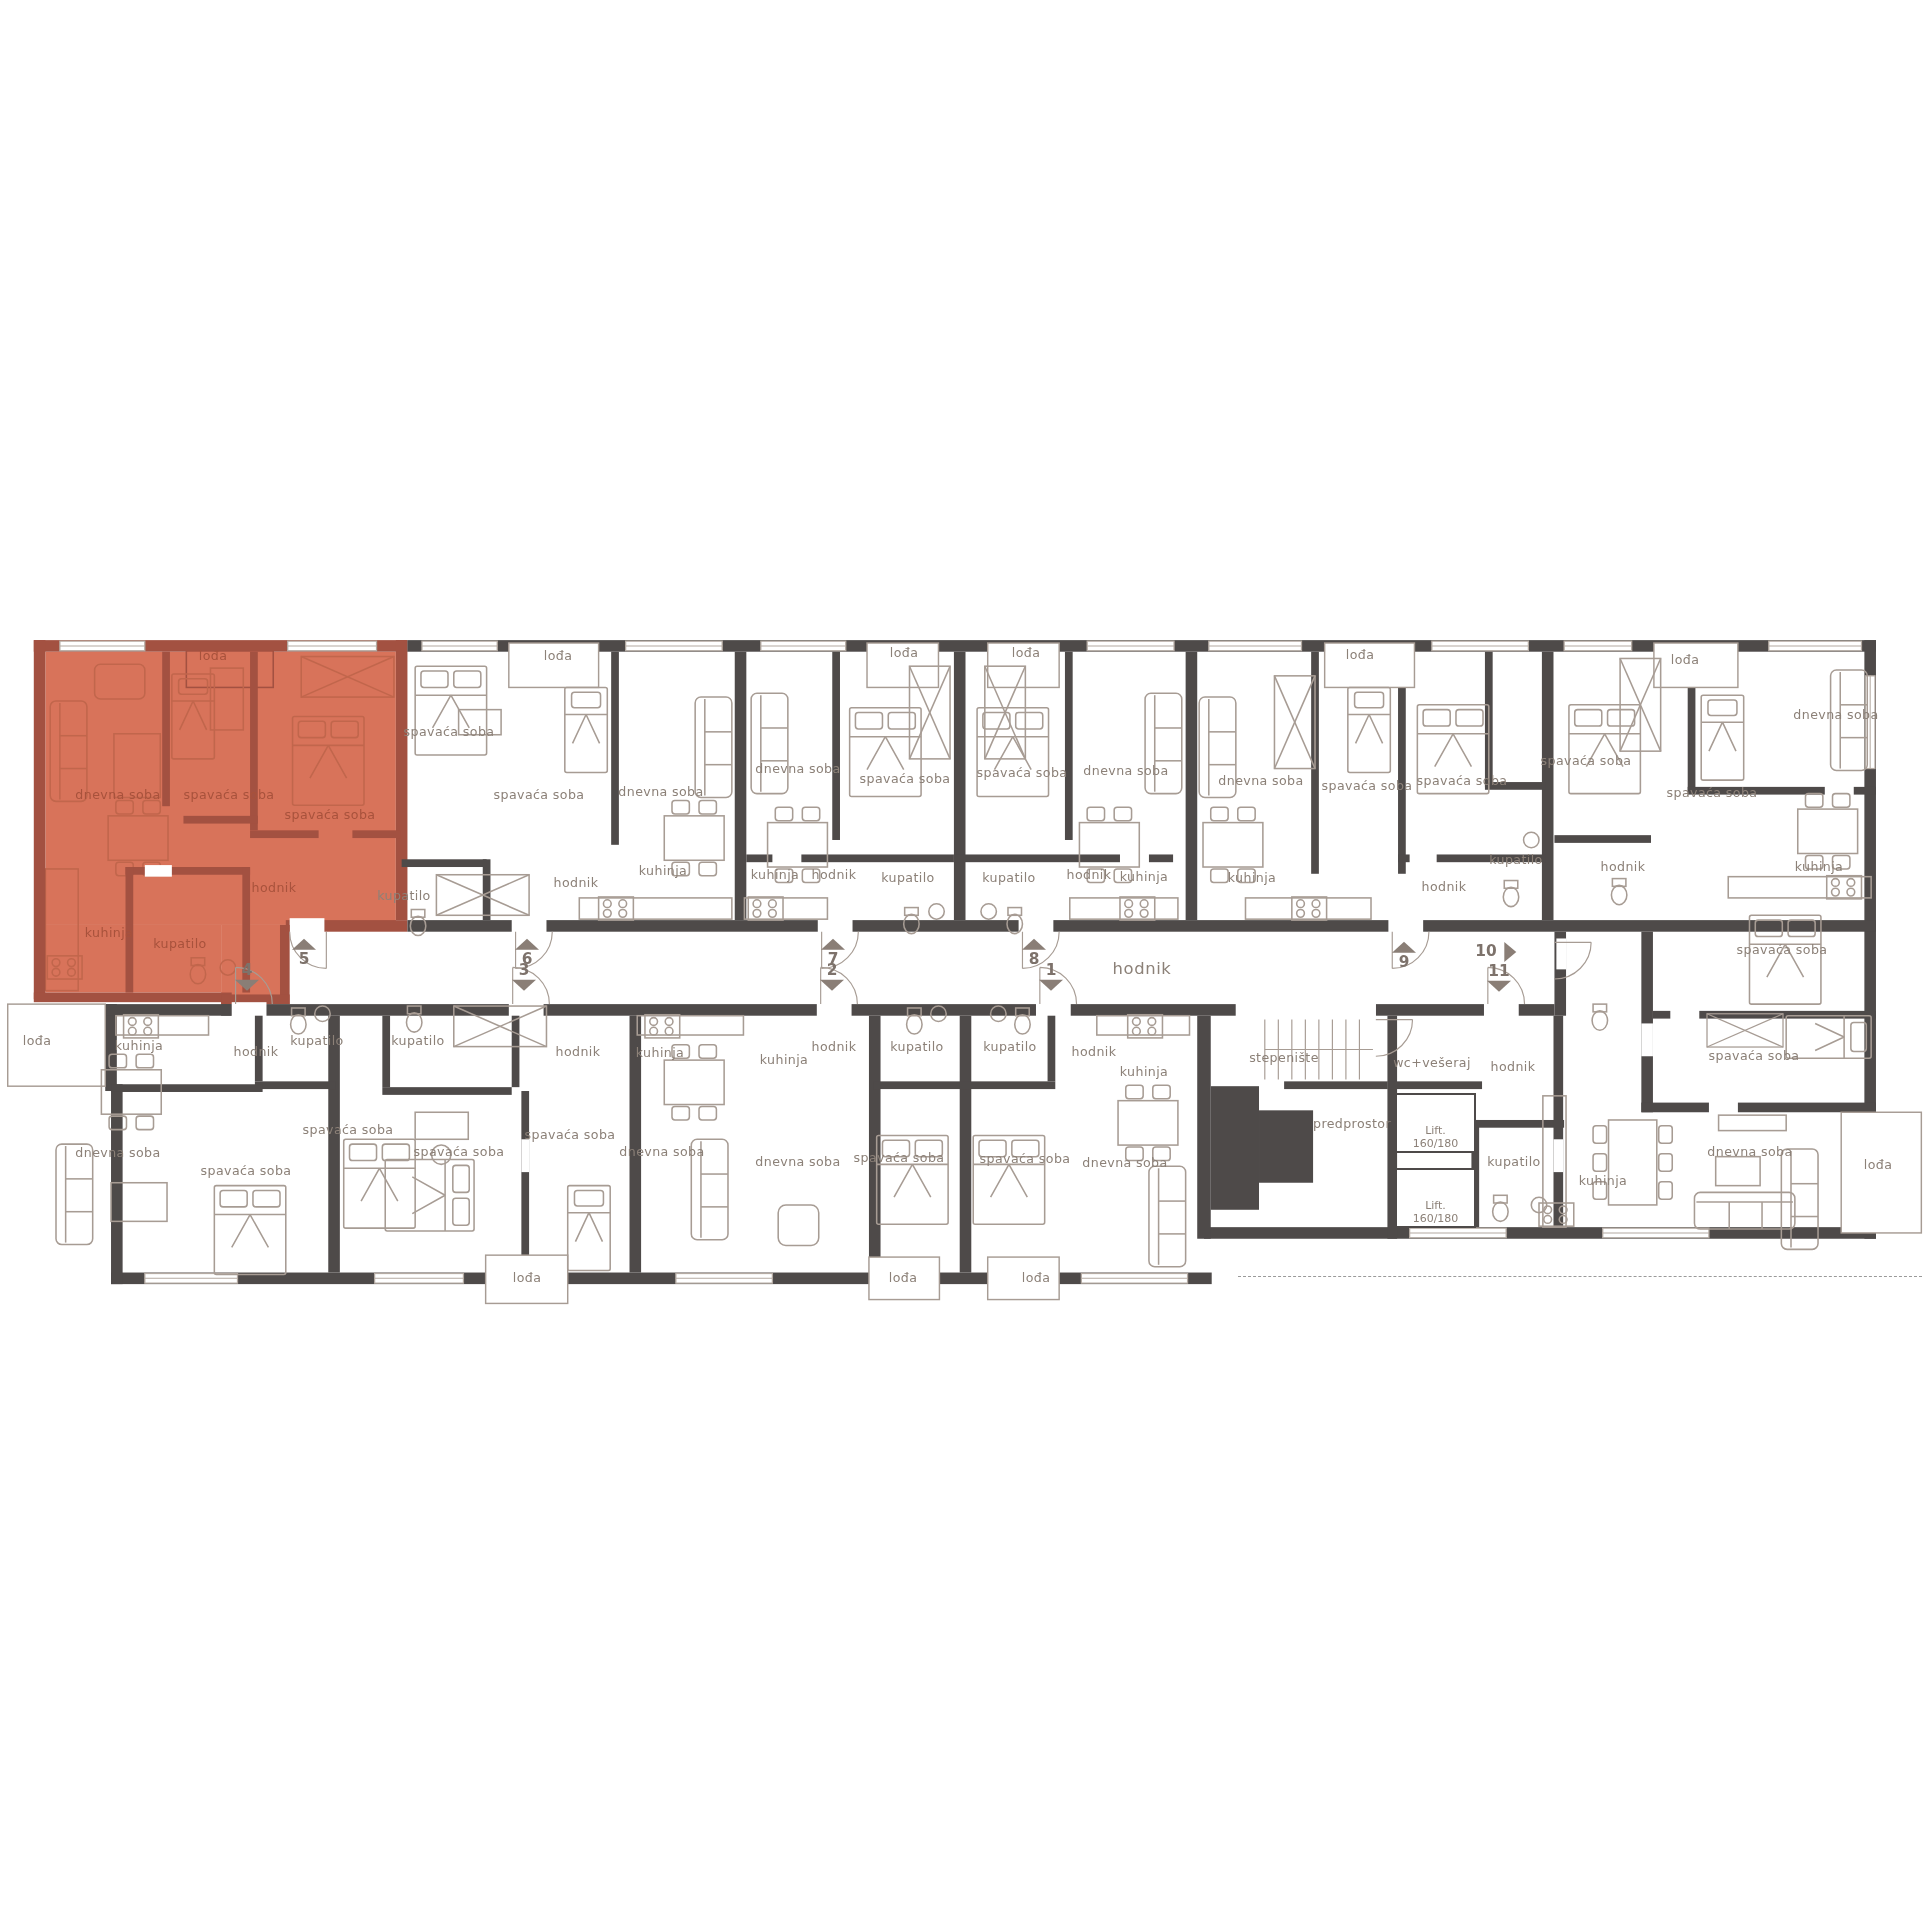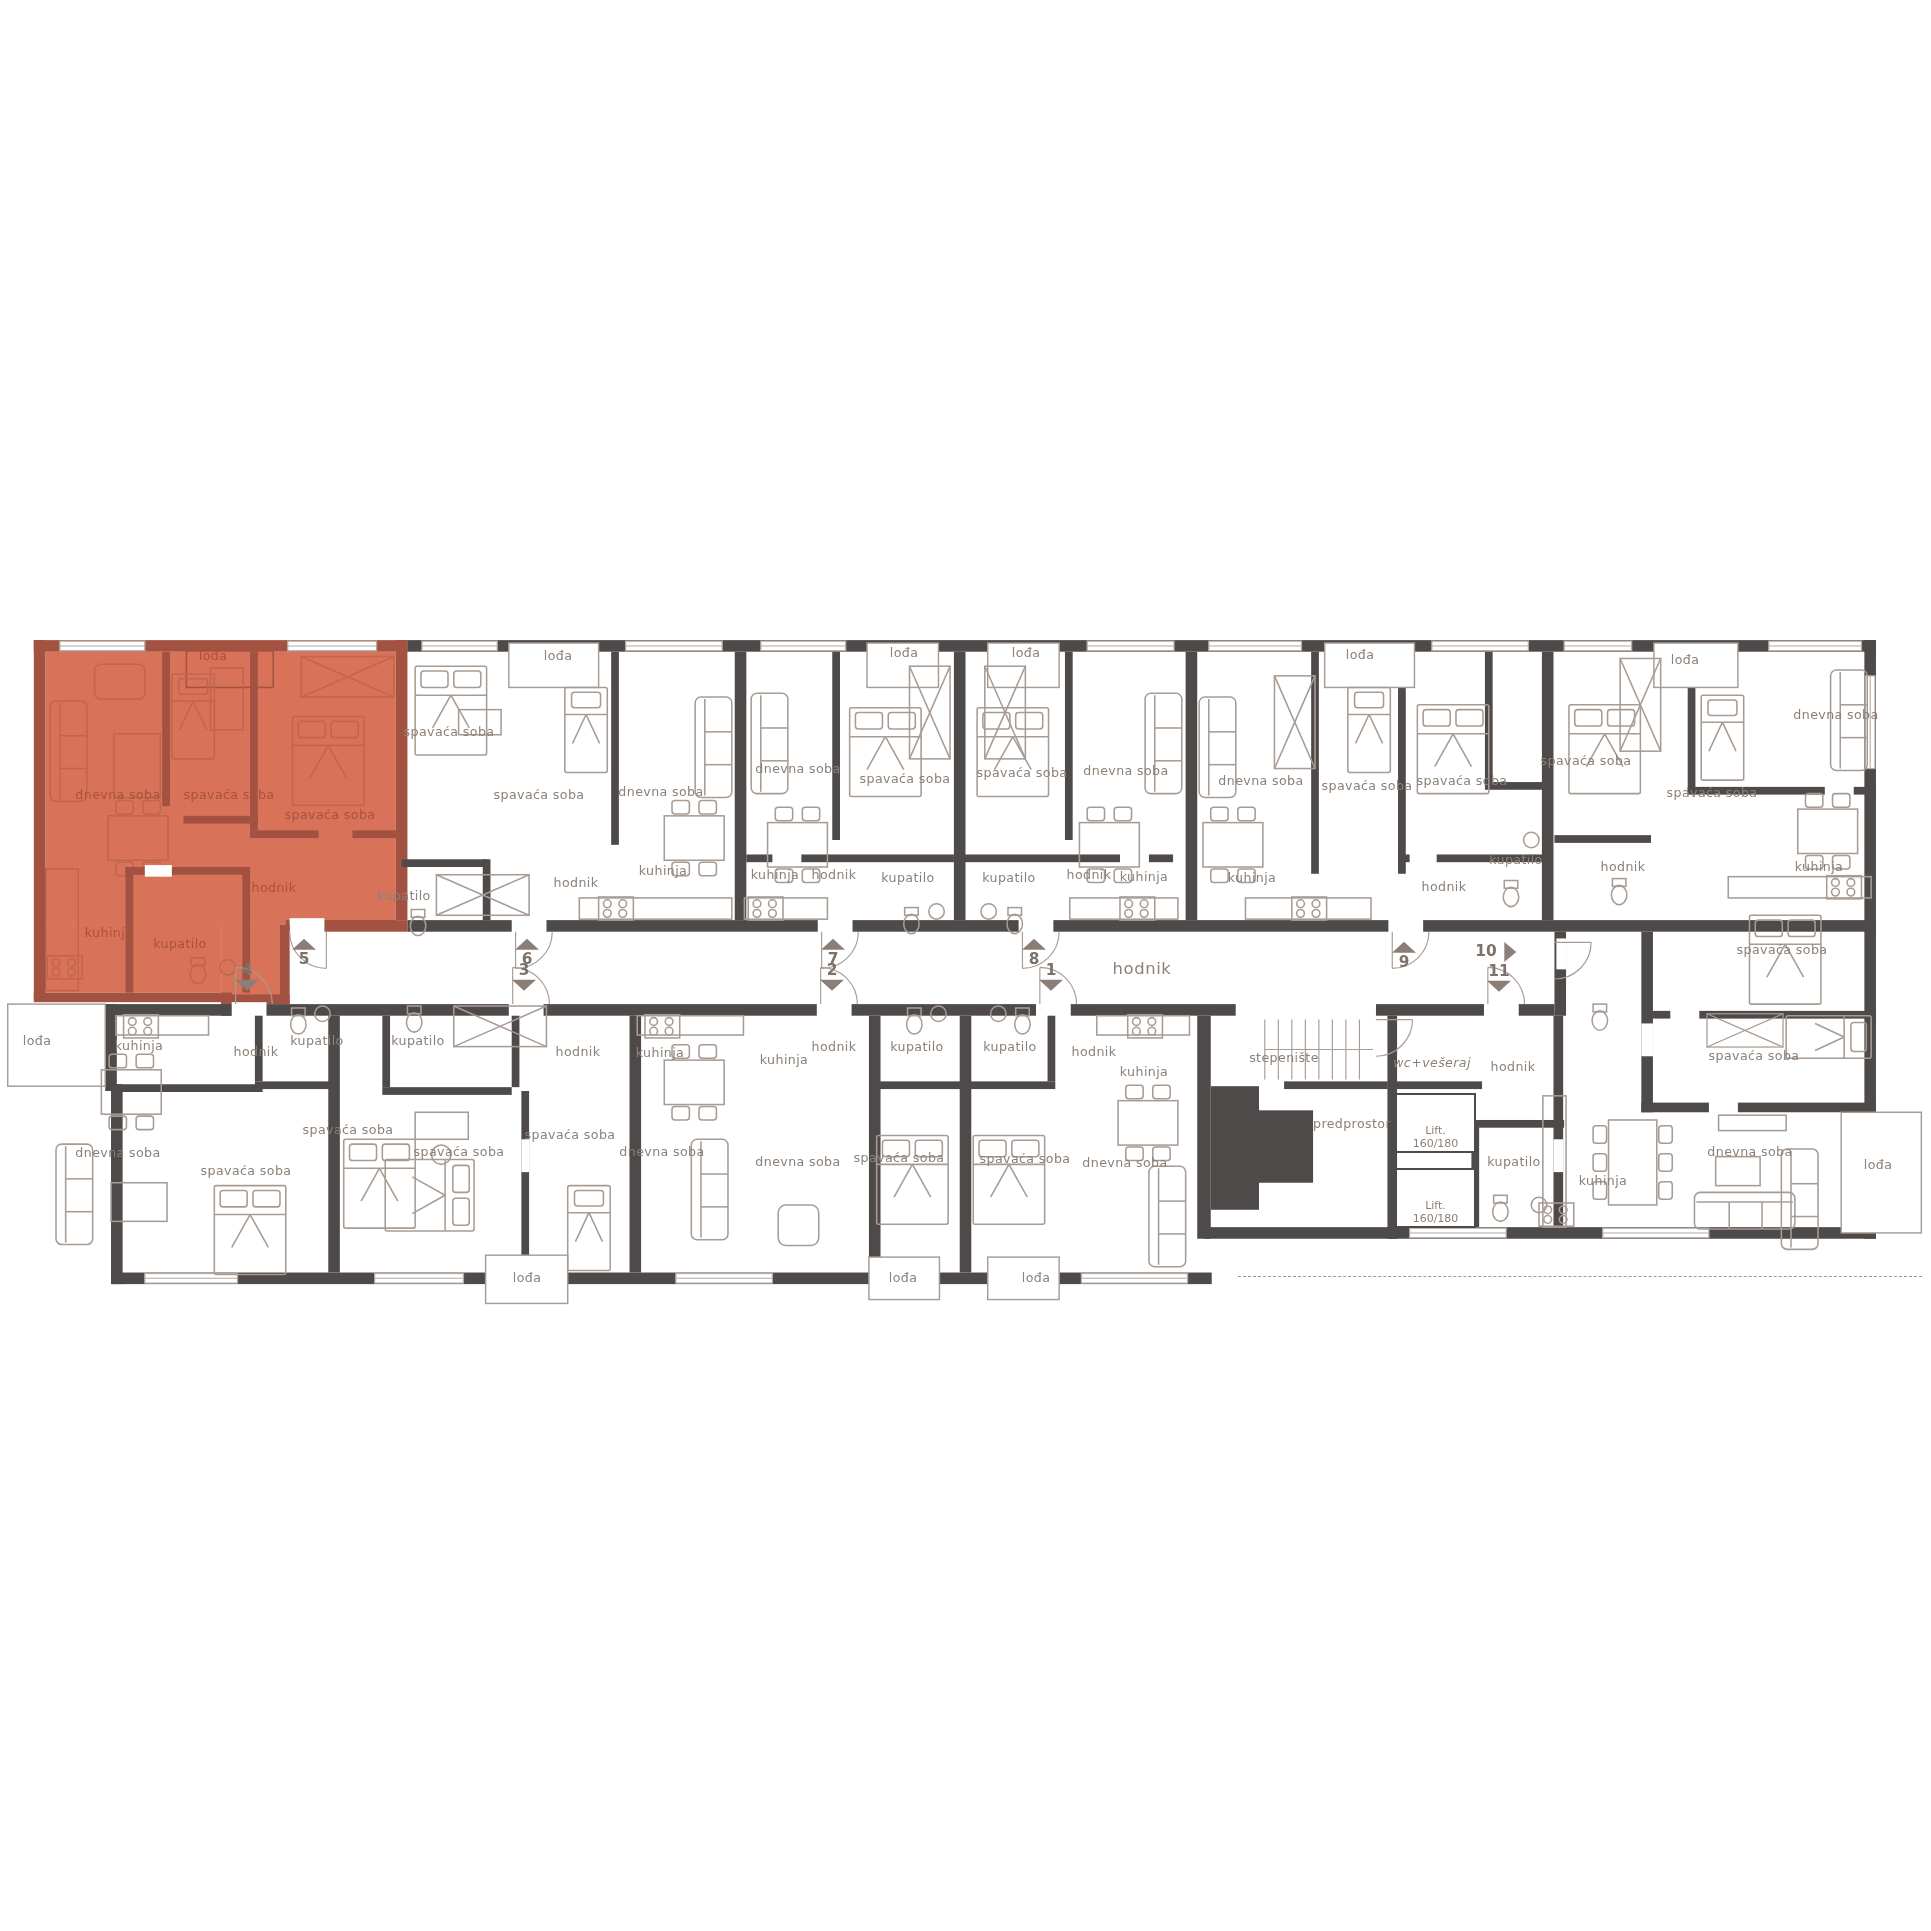--- a/index.html
+++ b/index.html
@@ -489,21 +489,21 @@
       <div class="room-label" style="left: 899px; top: 1157px;">spavaća soba</div>
       <div class="room-label" style="left: 903px; top: 1277px;">lođa</div>
       <div class="room-label" style="left: 1010px; top: 1046px;">kupatilo</div>
       <div class="room-label" style="left: 1094px; top: 1051px;">hodnik</div>
       <div class="room-label" style="left: 1144px; top: 1071px;">kuhinja</div>
       <div class="room-label" style="left: 1025px; top: 1158px;">spavaća soba</div>
       <div class="room-label" style="left: 1125px; top: 1162px;">dnevna soba</div>
       <div class="room-label" style="left: 1036px; top: 1277px;">lođa</div>
       <div class="room-label" style="left: 1284px; top: 1057px;">stepenište</div>
       <div class="room-label" style="left: 1352px; top: 1123px;">predprostor</div>
-      <div class="room-label" style="left: 1432px; top: 1062px; font-style: italic;">wc+vešeraj</div>
+      <div class="room-label" style="left: 1432px; top: 1062px;">wc+vešeraj</div>
       <div class="room-label" style="left: 1513px; top: 1066px;">hodnik</div>
       <div class="room-label" style="left: 1514px; top: 1161px;">kupatilo</div>
       <div class="room-label" style="left: 1603px; top: 1180px;">kuhinja</div>
       <div class="room-label" style="left: 1754px; top: 1055px;">spavaća soba</div>
       <div class="room-label" style="left: 1750px; top: 1151px;">dnevna soba</div>
       <div class="room-label" style="left: 1878px; top: 1164px;">lođa</div>
       <div class="unit-marker dir-up" style="left: 304px; top: 953px;">
         <span class="num">5</span>
         <span class="arrow"></span>
       </div>

